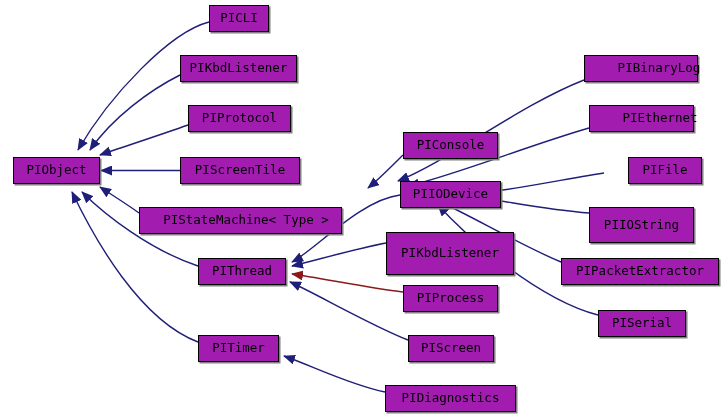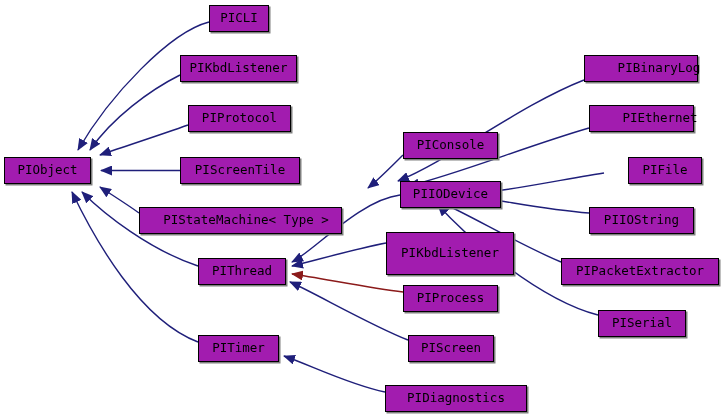--- a/index.html
+++ b/index.html
@@ -68,21 +68,21 @@
         <path d="M561,262 C520,245 470,215 440,202" fill="none" stroke="#1f1f7a" stroke-width="1.4" marker-end="url(#arrow-public)"></path>
         <path d="M598,315 C540,300 470,240 438,205" fill="none" stroke="#1f1f7a" stroke-width="1.4" marker-end="url(#arrow-public)"></path>
         <path d="M400,195 C360,200 315,250 292,262" fill="none" stroke="#1f1f7a" stroke-width="1.4" marker-end="url(#arrow-public)"></path>
         <path d="M386,243 C350,250 310,262 292,266" fill="none" stroke="#1f1f7a" stroke-width="1.4" marker-end="url(#arrow-public)"></path>
         <path d="M403,292 C370,288 320,278 292,274" fill="none" stroke="#8b1a1a" stroke-width="1.4" marker-end="url(#arrow-protected)"></path>
         <path d="M408,340 C370,325 315,293 290,282" fill="none" stroke="#1f1f7a" stroke-width="1.4" marker-end="url(#arrow-public)"></path>
         <path d="M385,392 C350,385 310,365 284,356" fill="none" stroke="#1f1f7a" stroke-width="1.4" marker-end="url(#arrow-public)"></path>
       </g>
   </svg>
   <div id="nodes-layer">
-      <div class="node" style="left: 4px; top: 157px; width: 87px; height: 27px;">
+      <div class="node" style="left: 13px; top: 157px; width: 87px; height: 27px;">
         <span>PIObject</span>
       </div>
       <div class="node" style="left: 209px; top: 5px; width: 60px; height: 27px;">
         <span>PICLI</span>
       </div>
       <div class="node" style="left: 180px; top: 55px; width: 117px; height: 27px;">
         <span>PIKbdListener</span>
       </div>
       <div class="node" style="left: 188px; top: 105px; width: 103px; height: 27px;">
         <span>PIProtocol</span>
@@ -107,33 +107,33 @@
       </div>
       <div class="node" style="left: 386px; top: 232px; width: 128px; height: 43px;">
         <span>PIKbdListener</span>
       </div>
       <div class="node" style="left: 403px; top: 285px; width: 95px; height: 27px;">
         <span>PIProcess</span>
       </div>
       <div class="node" style="left: 408px; top: 335px; width: 86px; height: 27px;">
         <span>PIScreen</span>
       </div>
-      <div class="node" style="left: 385px; top: 385px; width: 142px; height: 27px;">
+      <div class="node" style="left: 385px; top: 385px; width: 131px; height: 27px;">
         <span>PIDiagnostics</span>
       </div>
       <div class="node" style="left: 584px; top: 55px; width: 114px; height: 27px; padding-left: 36px;">
         <span>PIBinaryLog</span>
       </div>
       <div class="node" style="left: 589px; top: 105px; width: 105px; height: 27px; padding-left: 37px;">
         <span>PIEthernet</span>
       </div>
       <div class="node" style="left: 604px; top: 157px; width: 74px; height: 27px; margin-left: 24px;">
         <span>PIFile</span>
       </div>
-      <div class="node" style="left: 589px; top: 207px; width: 105px; height: 27px;">
+      <div class="node" style="left: 589px; top: 207px; width: 105px; height: 36px;">
         <span>PIIOString</span>
       </div>
       <div class="node" style="left: 561px; top: 258px; width: 158px; height: 27px;">
         <span>PIPacketExtractor</span>
       </div>
       <div class="node" style="left: 598px; top: 310px; width: 88px; height: 27px;">
         <span>PISerial</span>
       </div>
     </div>
 </div>

